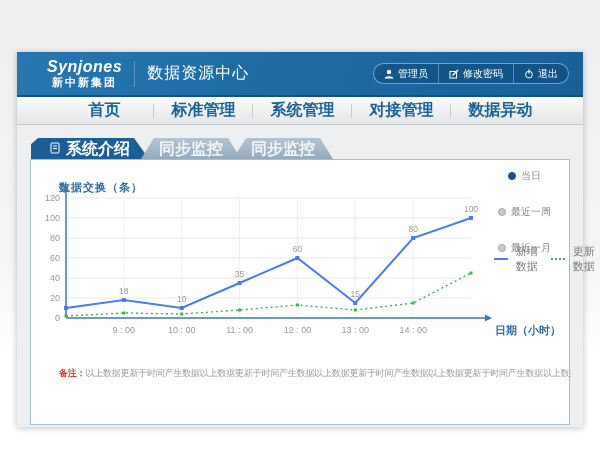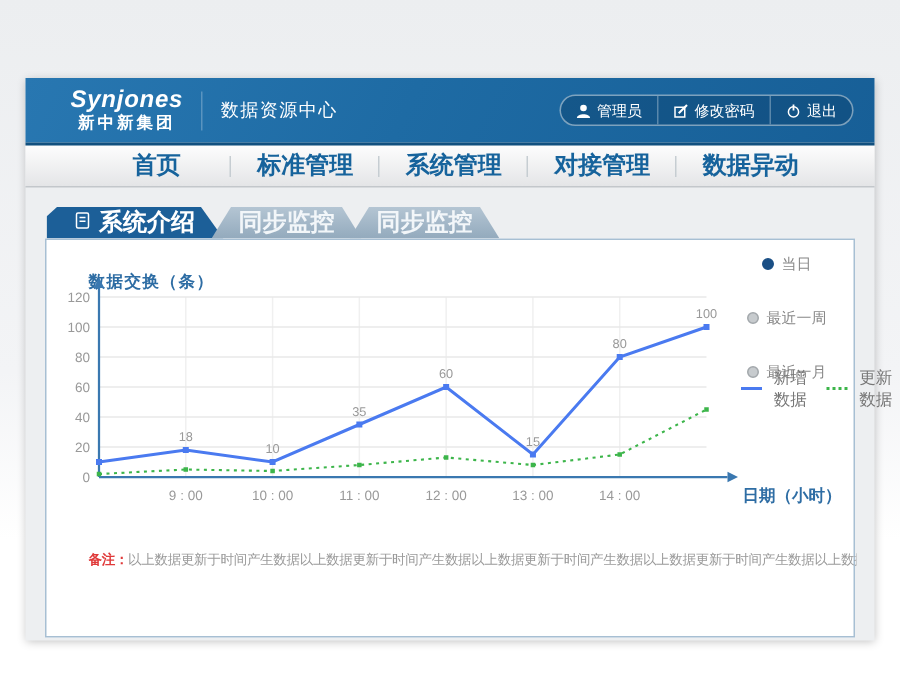--- a/index.html
+++ b/index.html
@@ -10,21 +10,21 @@
     background:#edeff1; box-shadow:0 1px 6px rgba(0,0,0,.25); }
 
   
   .hdr { position:relative; height:45px;
     background:linear-gradient(115deg,#2877b1 0%,#1e6ba4 45%,#175f97 100%);
     border-bottom:2px solid #11507f; display:flex; align-items:center; color:#fff; }
   .logo { margin-left:30px; text-align:center; line-height:1; }
   .logo-main { font-size:16px; font-weight:bold; font-style:italic; letter-spacing:.5px; }
   .logo-sub { font-size:11px; font-weight:bold; letter-spacing:2px; margin-top:2px; }
   .hdr-divider { width:1px; height:26px; background:rgba(255,255,255,.25); margin:0 12px; }
-  .app-title { font-size:12px; letter-spacing:1px; }
+  .app-title { font-size:16px; letter-spacing:1px; }
   .user-pill { margin-left:auto; margin-right:14px; display:flex; align-items:center;
     border:1px solid rgba(255,255,255,.45); background:rgba(9,58,96,.35);
     border-radius:11px; height:21px; font-size:10px; overflow:hidden; }
   .pill-item { display:flex; align-items:center; gap:4px; padding:0 10px; height:100%;
     cursor:pointer; }
   .pill-item + .pill-item { border-left:1px solid rgba(255,255,255,.3); }
   .pill-item svg { display:block; }
 
   
   .nav { height:28px; background:linear-gradient(#fdfdfd,#e4e5e7);

